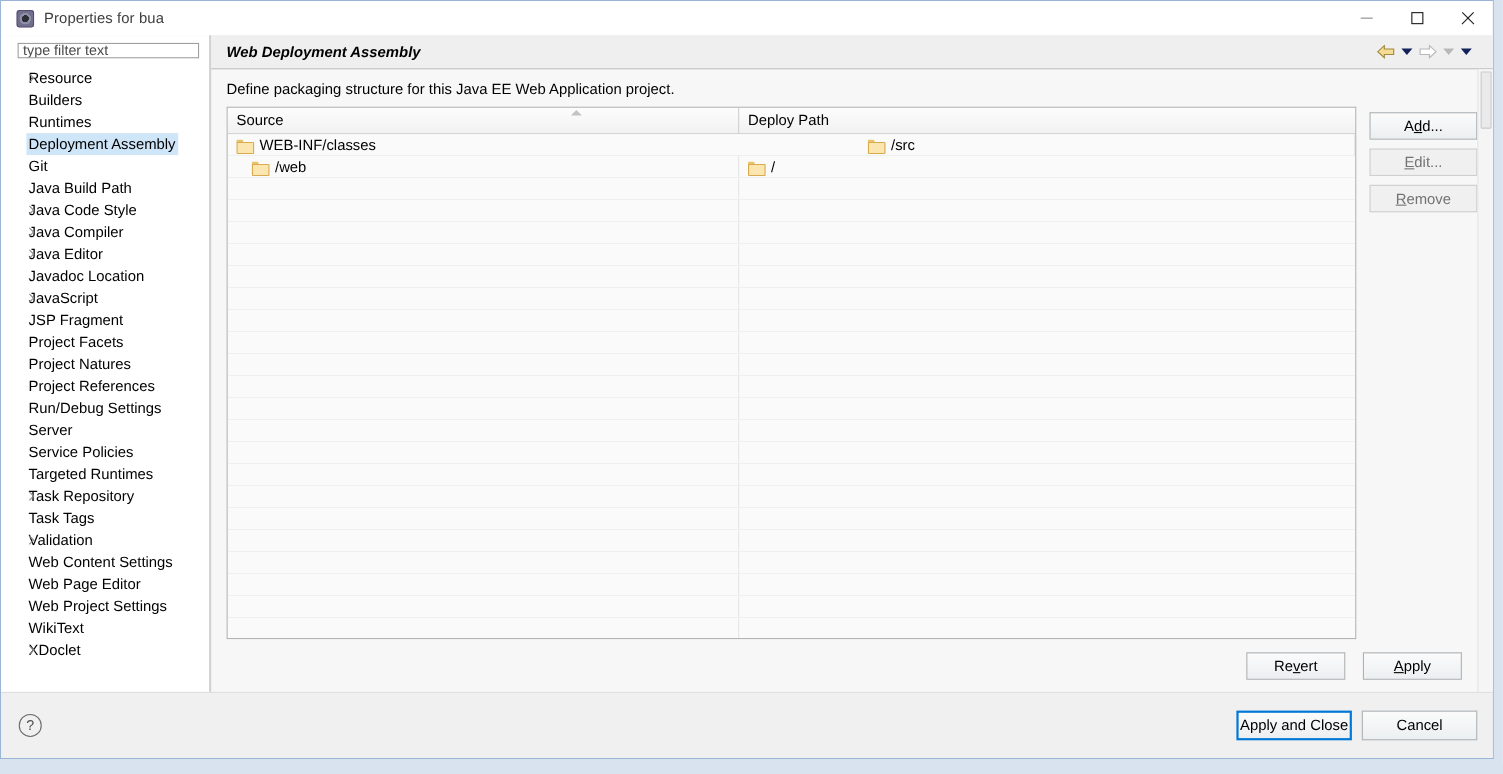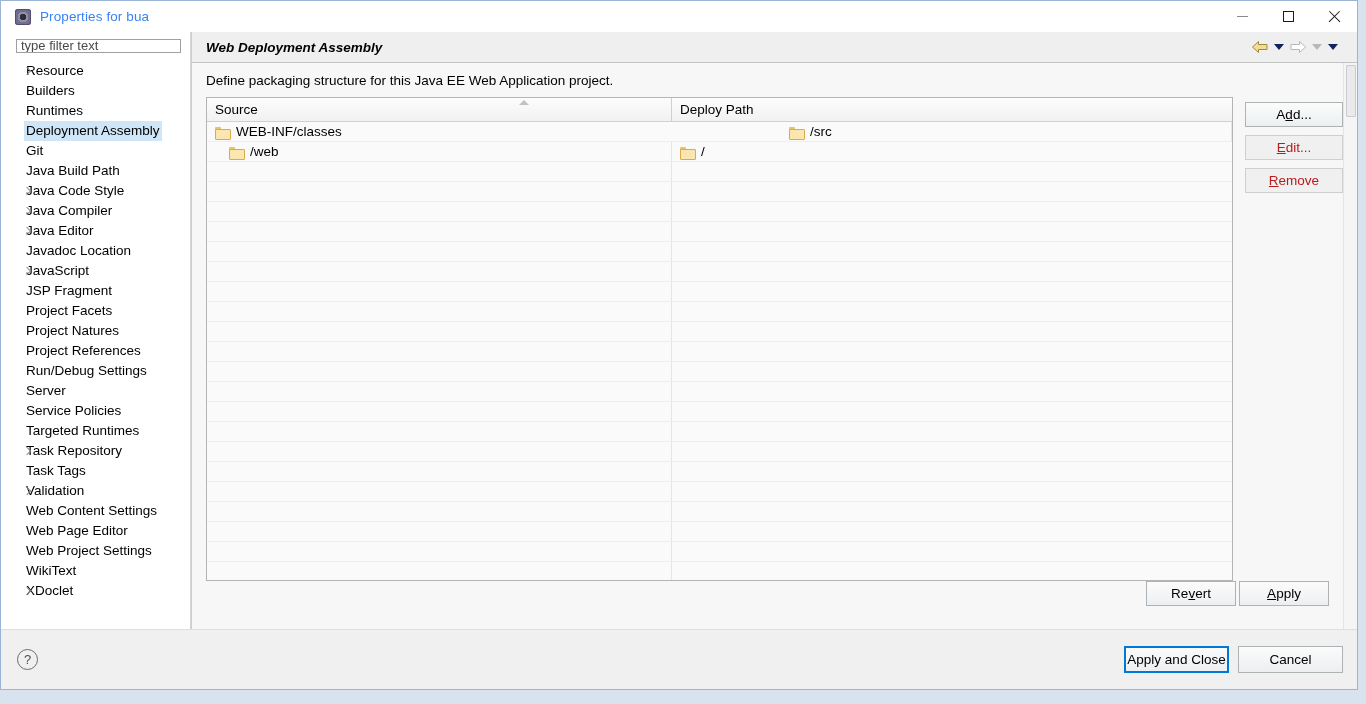--- a/index.html
+++ b/index.html
@@ -37,21 +37,21 @@
     width: 16px; height: 16px;
     margin-left: 14px; margin-right: 9px;
     border-radius: 3px;
     background:
       radial-gradient(circle at 50% 50%, #2e2e38 0 28%, #8f8fa8 29% 46%, #6f6f8c 47% 100%);
     box-shadow: inset 0 0 0 1px #5b4a70;
     flex: 0 0 auto;
   }
   #title-text {
     font-size: 13.5px;
-    color: #3b82f6;
+    color: #404040;
     letter-spacing: 0.1px;
   }
   #winbtns {
     position: absolute;
     right: 0; top: 0;
     height: 31px;
     display: flex;
   }
   .winbtn {
     width: 46px; height: 31px;
@@ -302,34 +302,35 @@
     font-family: "Liberation Sans", sans-serif;
     font-size: 13.5px;
     color: #000;
     cursor: default;
     display: flex;
     align-items: center;
     justify-content: center;
     padding: 0;
   }
   .btn.disabled {
-    color: #b91c1c;
+    color: #737373;
     background: #f0f0f0;
     border-color: #cfcfcf;
   }
   .btn .u { text-decoration: underline; }
 
   
   #applyrow {
     height: 48px;
     flex: 0 0 auto;
     display: flex;
+    align-items: center;
     justify-content: flex-end;
     padding-right: 14px;
-    gap: 3px;
+    gap: 16px;
   }
   #applyrow .btn { width: 90px; }
 
   
   #vscroll {
     position: absolute;
     right: 0; top: 31px; bottom: 0;
     width: 14px;
     background: #f5f5f5;
     border-left: 1px solid #e4e4e4;

